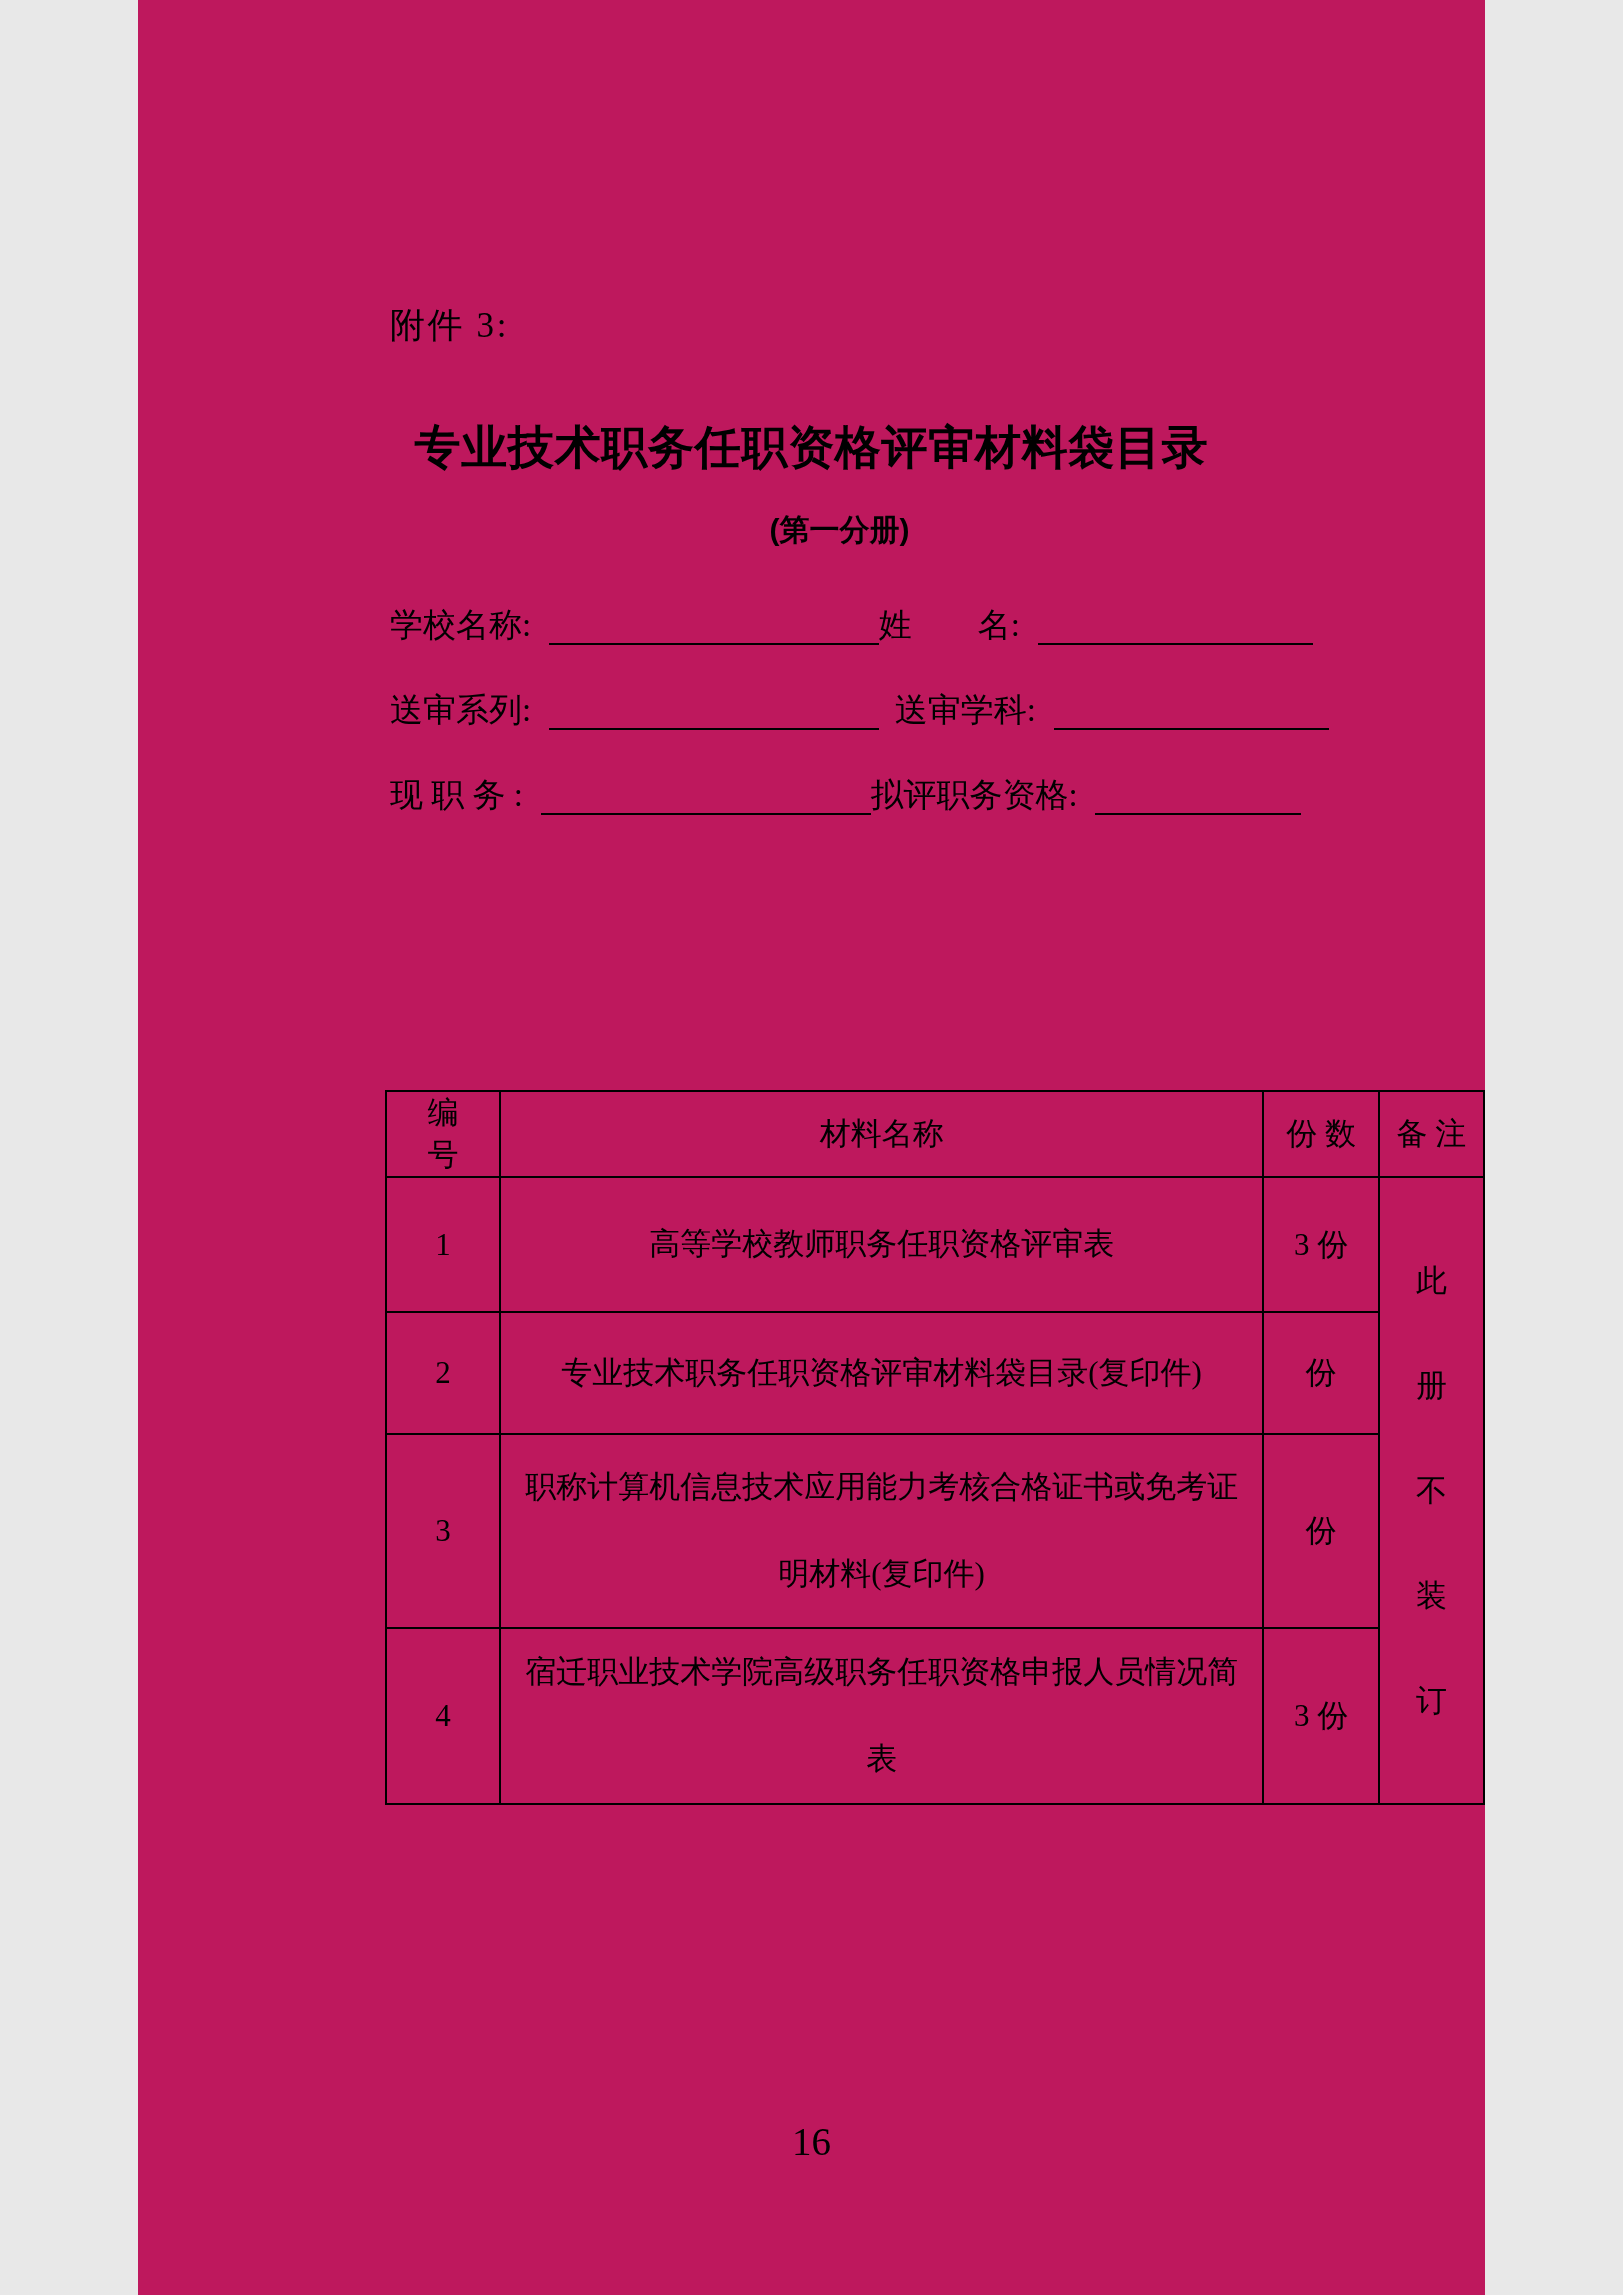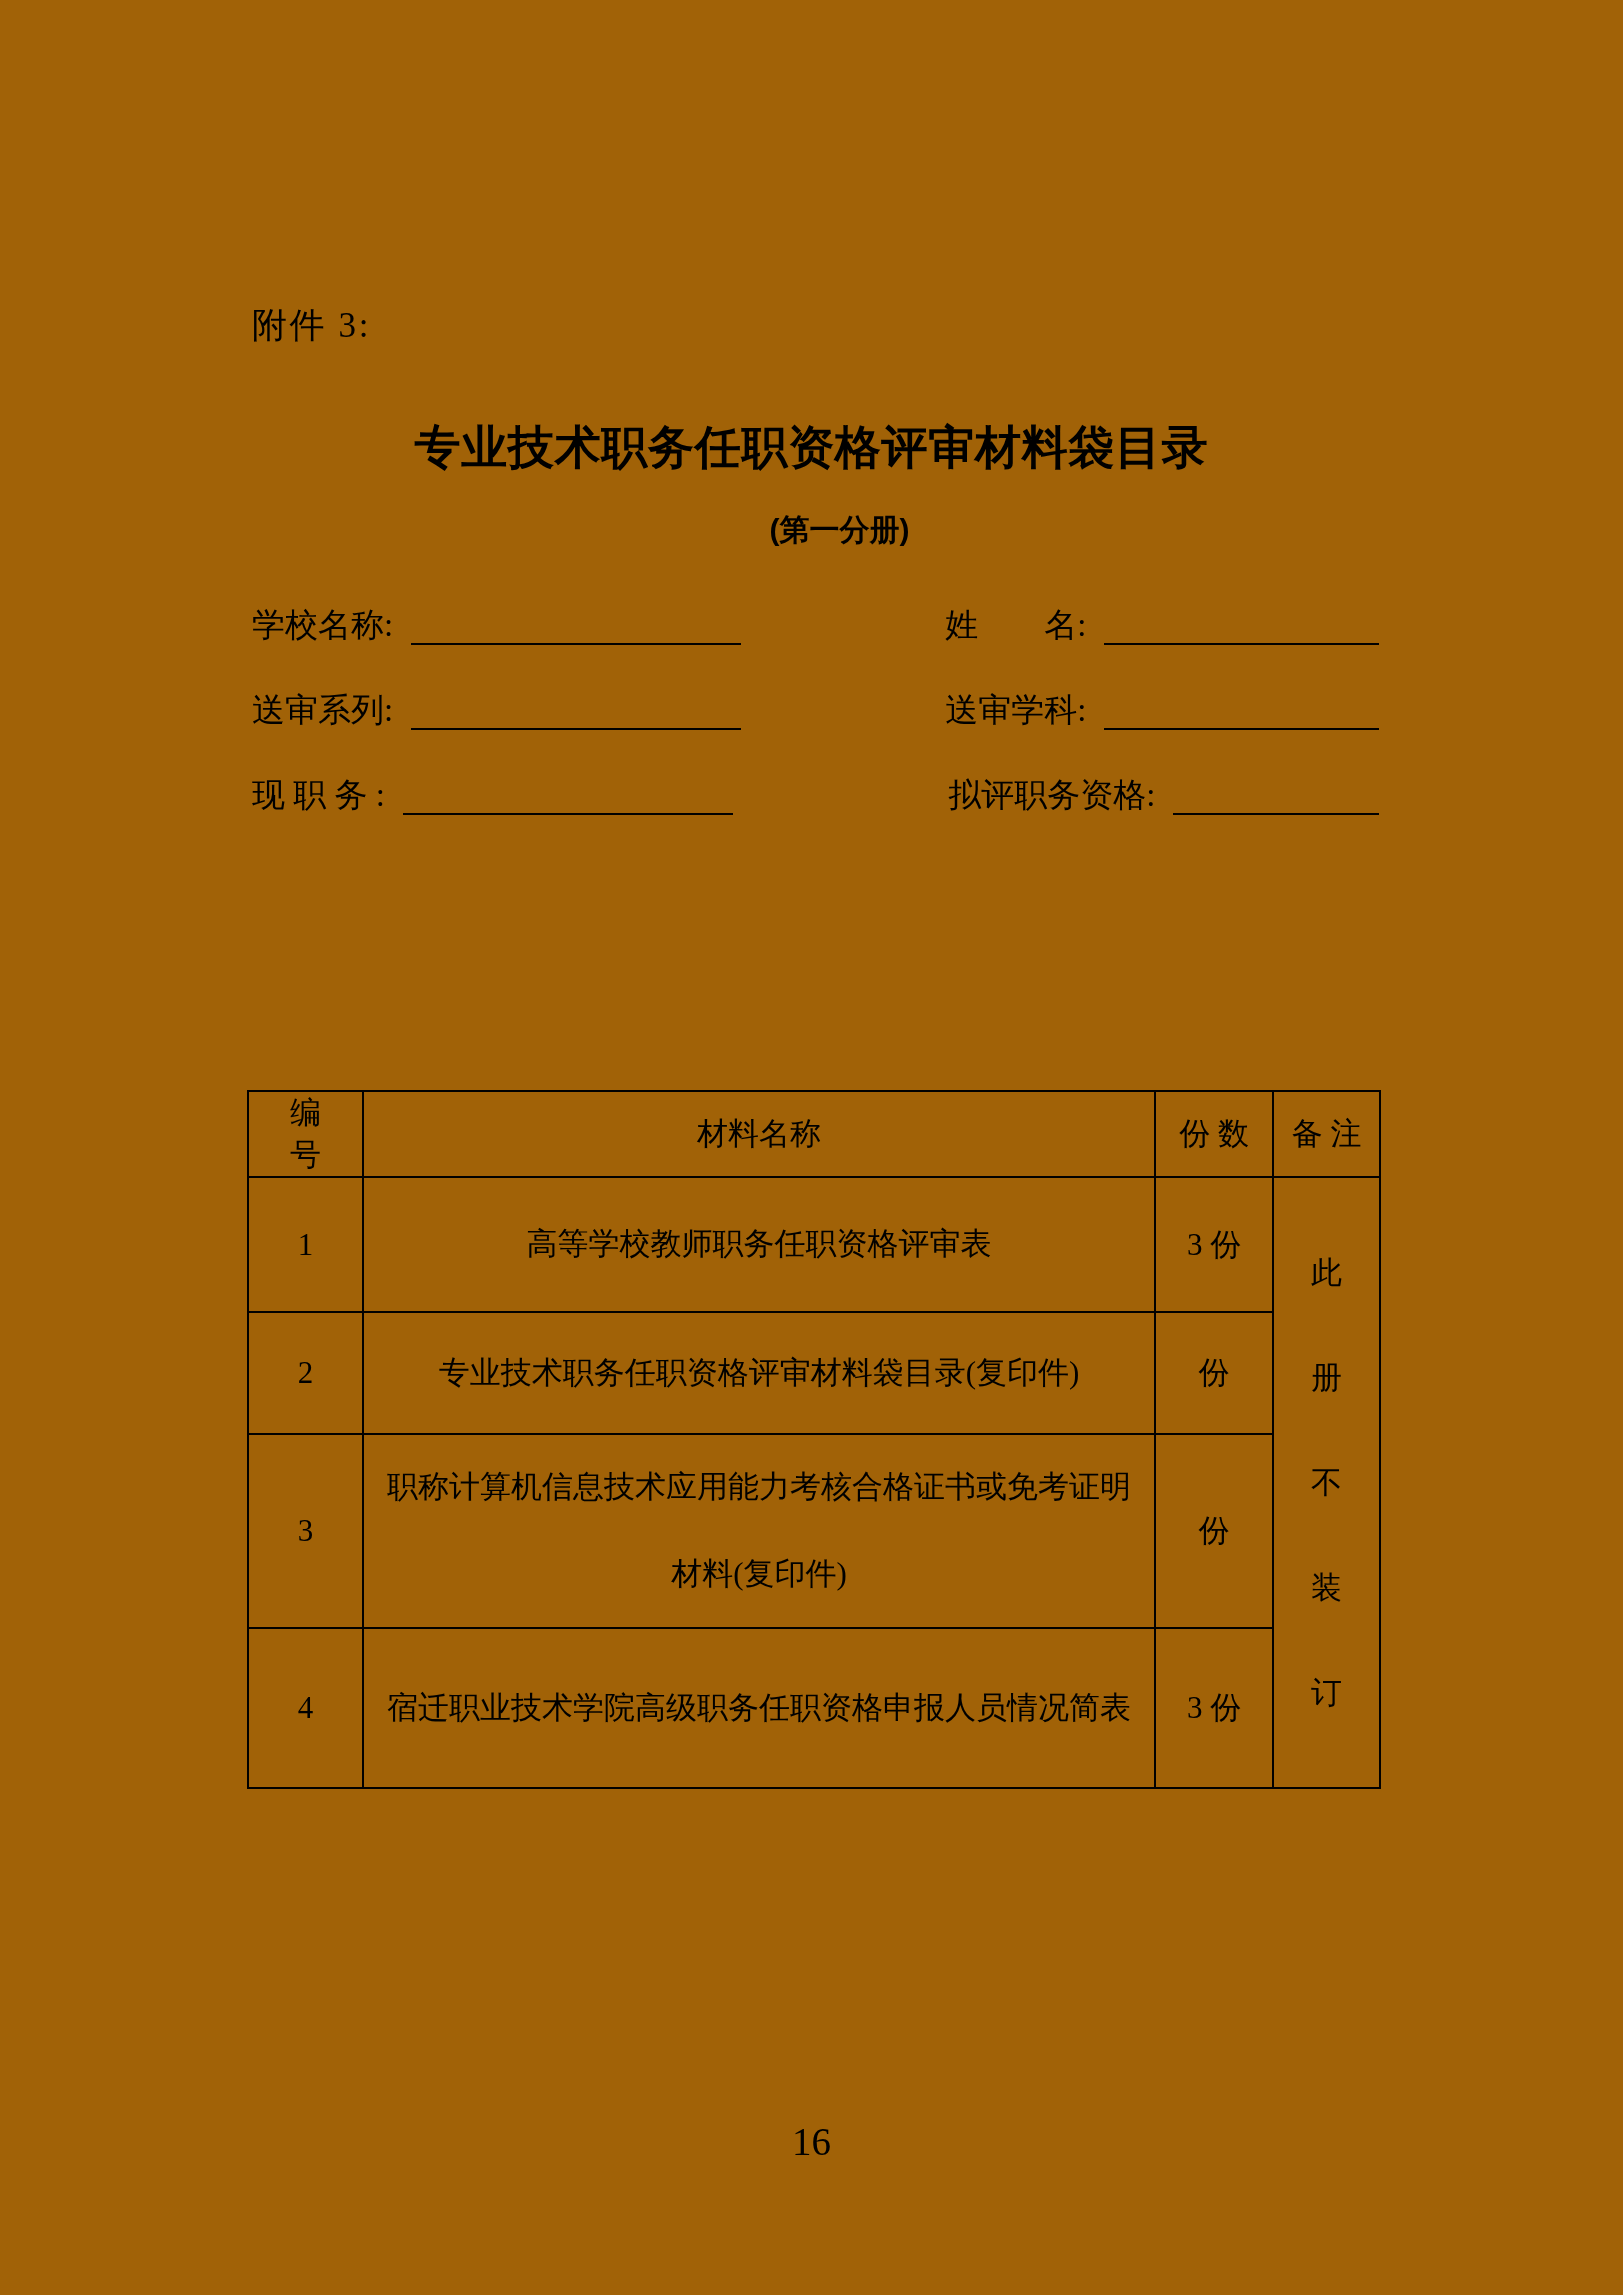--- a/index.html
+++ b/index.html
@@ -1,20 +1,20 @@
 <!DOCTYPE html>
 <html style="font-size:10.5px"><head>
 <meta charset="utf-8">
 <style>
   html,body{margin:0;padding:0;background:#e8e8e8;}
   .page{
     position:relative;
-    width:1623px;
+    width:1347px;
     height:2295px;
-    background:#a16207;
+    background:#be185d;
     margin:0 auto;
     font-family:"Liberation Serif","DejaVu Serif",serif;
     color:#000;
     overflow:hidden;
   }
   .attachment{
     position:absolute;
     left:252px;
     top:302px;
     font-size:35px;
@@ -45,21 +45,21 @@
   .form-row{
     position:absolute;
     left:252px;
     right:244px;
     height:55px;
     display:flex;
     justify-content:space-between;
     align-items:flex-end;
   }
   .form-row.r1{top:590px;}
-  .form-row.r2{top:675px;}
+  .form-row.r2{top:675px;gap:16px;}
   .form-row.r3{top:760px;}
   .field{
     display:flex;
     align-items:flex-end;
     font-size:33px;
     line-height:1;
   }
   .field .lbl{
     white-space:pre;
     padding-bottom:2.6px;

